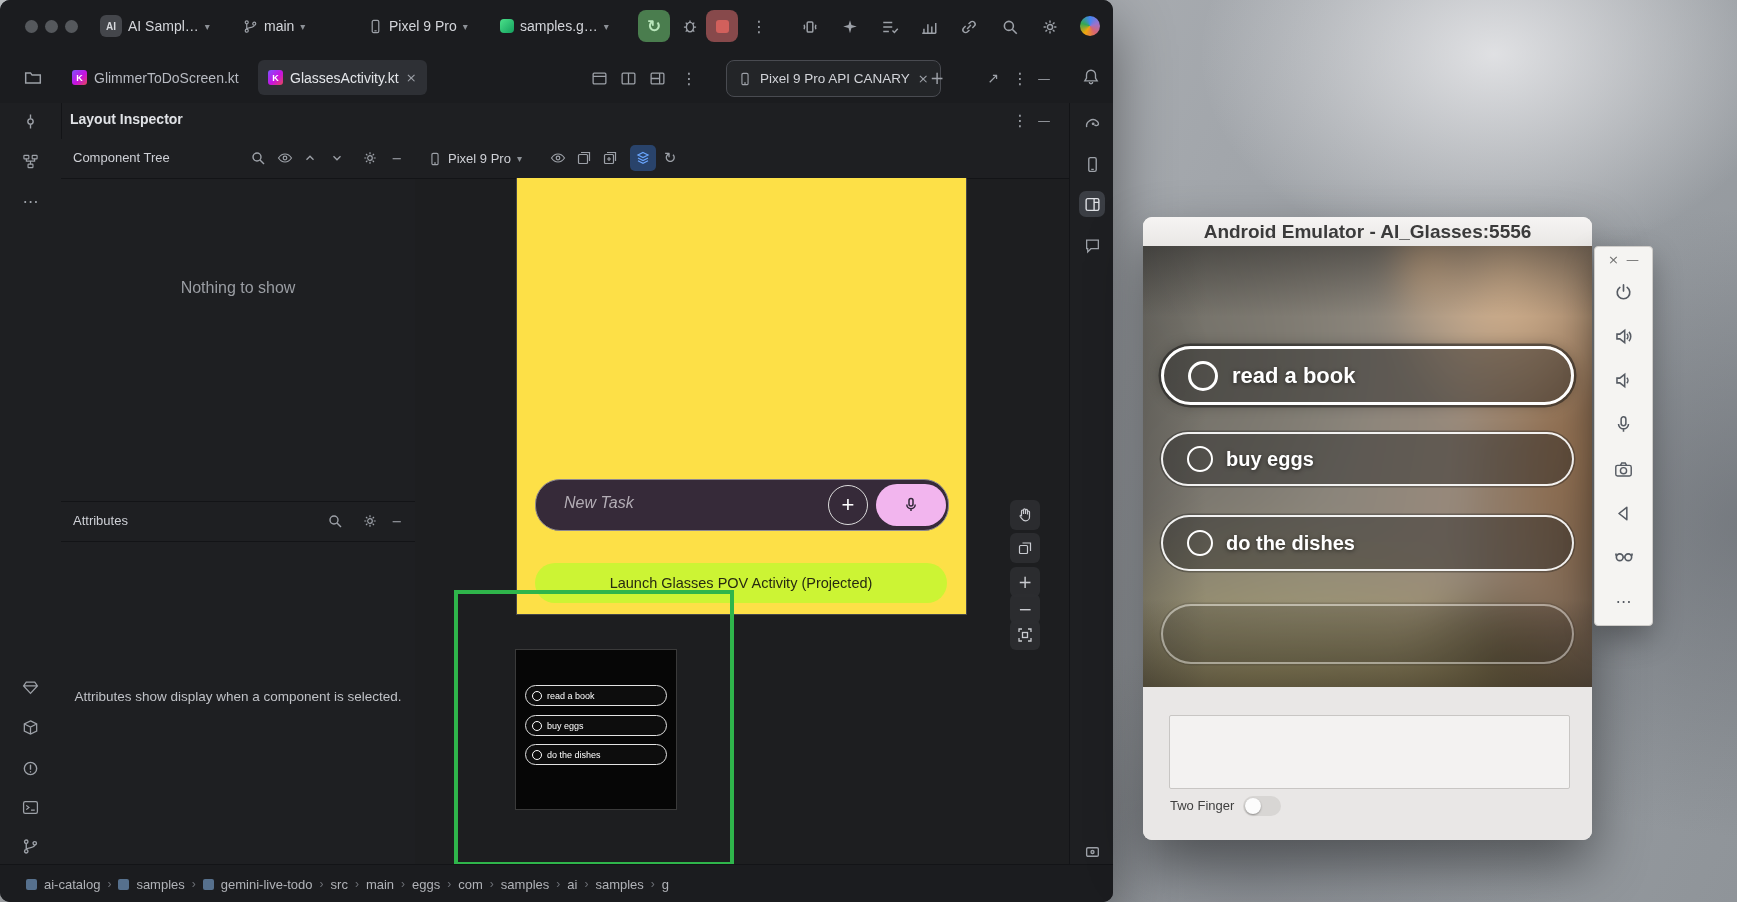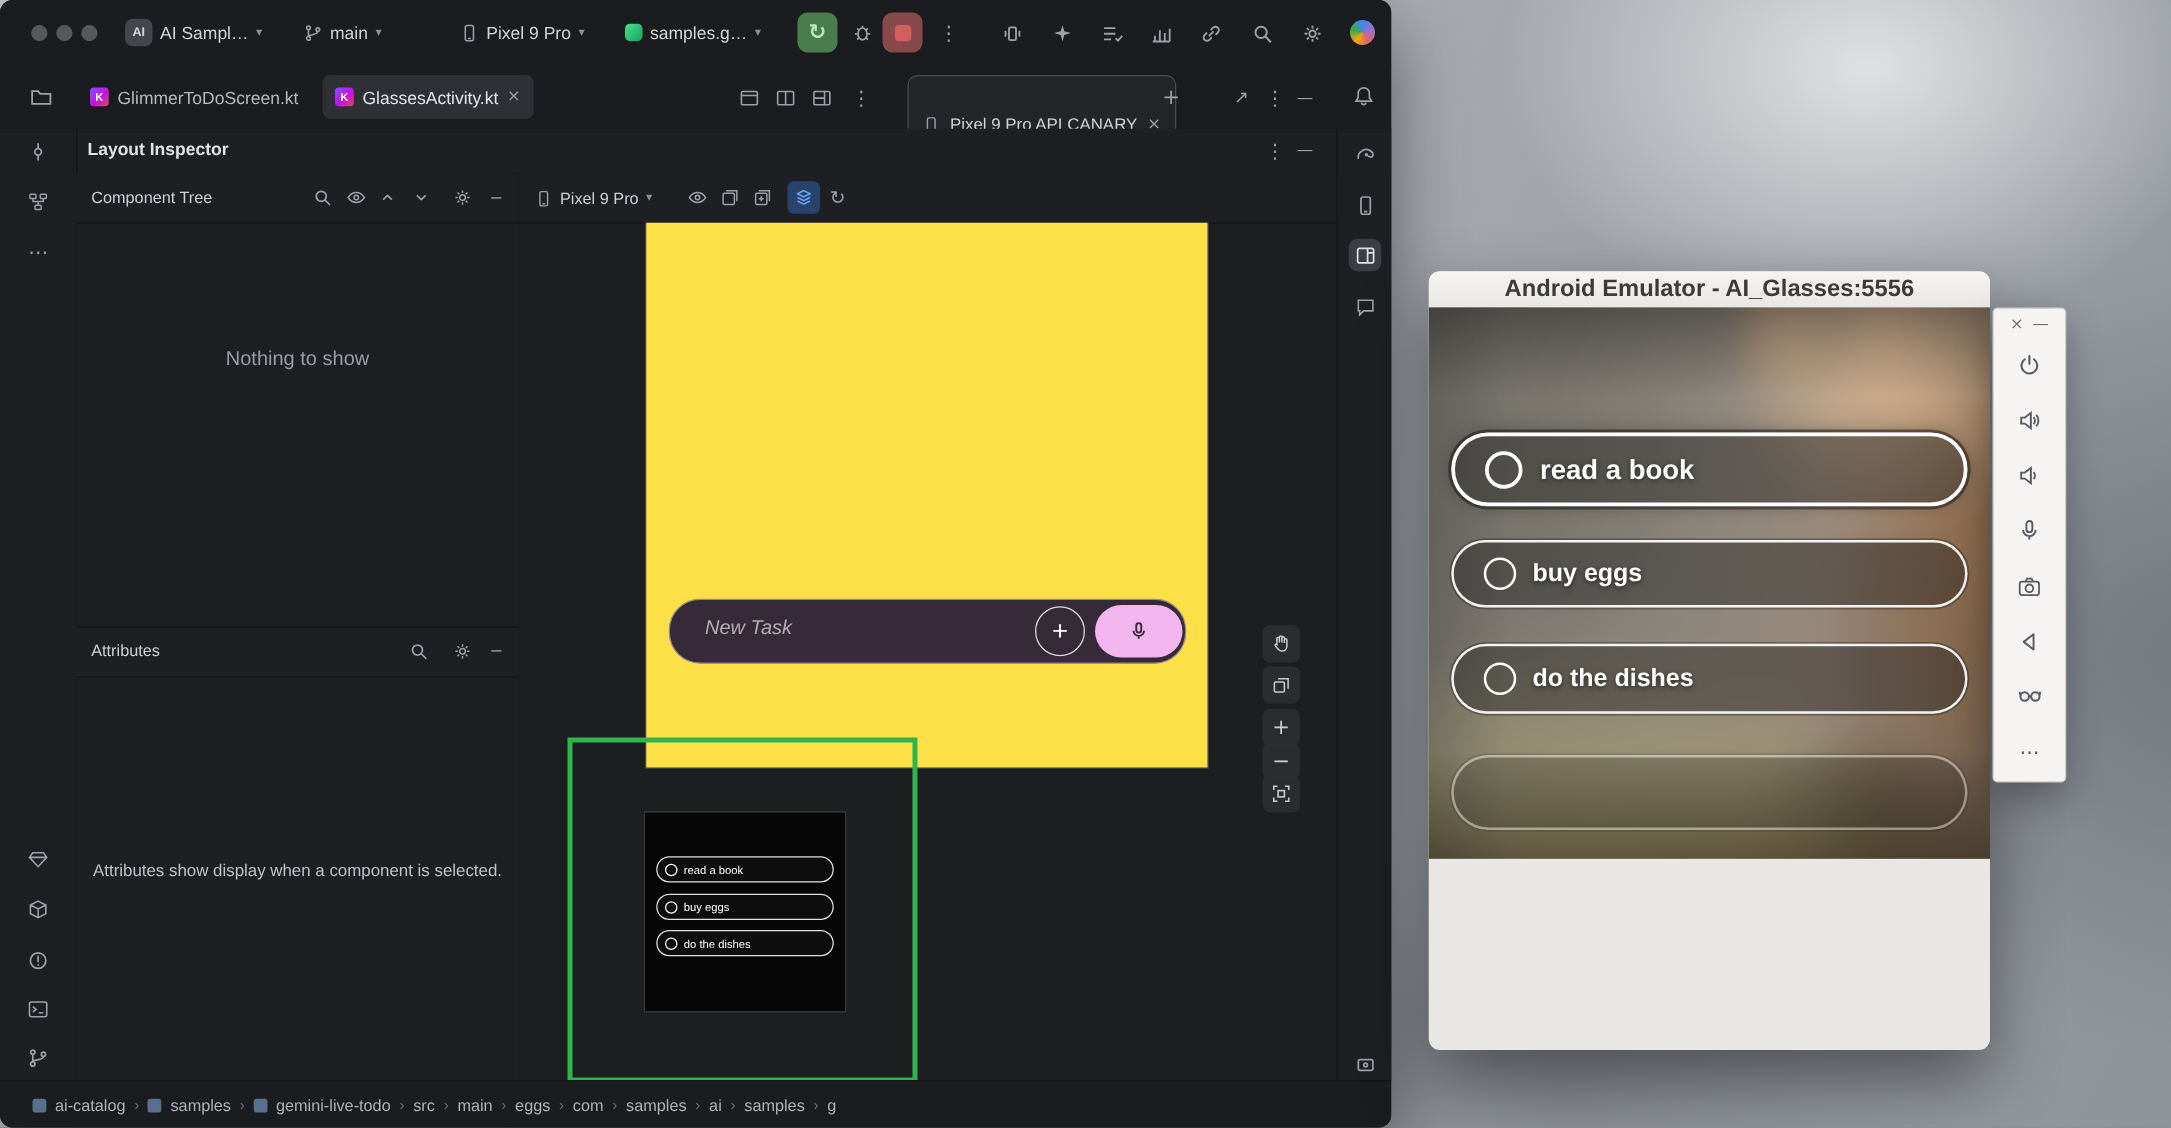--- a/index.html
+++ b/index.html
@@ -31,21 +31,21 @@
   .stopbtn div{width:13px;height:13px;border-radius:3px;background:#d1605c}
   .gemini{width:20px;height:20px;border-radius:50%;
     background:conic-gradient(#4285f4,#9b72cb,#d96570,#f2a60c,#34a853,#4285f4)}
   
   .tabbar{position:absolute;left:0;top:52px;width:100%;height:51px;background:#1b1c1f;border-bottom:1px solid #131417}
   .tab{position:absolute;top:8px;height:35px;display:flex;align-items:center;gap:7px;padding:0 10px;border-radius:6px}
   .tab.active{background:#2e3035}
   .kicon{width:15px;height:15px;border-radius:3px;background:linear-gradient(135deg,#7f52ff,#c711e1 55%,#e44857);
     display:flex;align-items:center;justify-content:center;color:#fff;font-size:9px;font-weight:bold}
   .runtab{position:absolute;left:726px;top:8px;height:35px;border:1px solid #494b51;background:#232528;border-radius:8px;
-    display:flex;align-items:flex-end;gap:8px;padding:11px 11px;color:#d2d4d9;font-size:13.5px}
+    display:flex;align-items:center;gap:8px;padding:0 11px;color:#d2d4d9;font-size:13.5px}
   
   .liheader{position:absolute;left:0;top:103px;width:100%;height:36px;background:#1e1f22;border-bottom:1px solid #131417}
   .lihead-title{position:absolute;left:70px;top:8px;font-size:14px;font-weight:600;color:#e0e2e6}
   
   .lstrip{position:absolute;left:0;top:103px;width:61px;height:761px;border-right:1px solid #131417;background:#1e1f22}
   .rstrip{position:absolute;left:1069px;top:103px;width:44px;height:761px;border-left:1px solid #131417;background:#1e1f22}
   .stripic{position:absolute;left:50%;transform:translateX(-50%);width:26px;height:26px;border-radius:7px;
     display:flex;align-items:center;justify-content:center;color:#9da1a8}
   .stripic.active{background:#3b3e44;color:#dfe1e5}
   
@@ -498,20 +498,23 @@
             <div class="plus-circle">
               <span>+</span>
             </div>
             <div class="micpill">
               <svg width="16" height="16" viewBox="0 0 16 16" fill="none" stroke="currentColor" stroke-width="1.5">
                   <rect x="6" y="1.5" width="4" height="7.5" rx="2"></rect>
                   <path d="M3.8 7.5a4.2 4.2 0 008.4 0M8 11.7v2.3"></path>
                 </svg>
             </div>
           </div>
+          <div class="limebtn">
+            <span>Launch Glasses POV Activity (Projected)</span>
+          </div>
         </div>
 
         <div class="mini">
           <div class="minirow" style="top:35px">
             <span class="c"></span>
             <span class="t">read a book</span>
           </div>
           <div class="minirow" style="top:65px">
             <span class="c"></span>
             <span class="t">buy eggs</span>
@@ -597,20 +600,27 @@
         <span class="ring"></span>
         <span class="lab">buy eggs</span>
       </div>
       <div class="pill plain" style="top:269px;height:56px">
         <span class="ring"></span>
         <span class="lab">do the dishes</span>
       </div>
       <div class="pill plain" style="top:358px;height:60px;opacity:.45"></div>
     </div>
 
+    <div class="emu-bottom">
+      <div class="touchpad"></div>
+      <span class="tf-label">Two Finger</span>
+      <div class="toggle">
+        <div class="knob"></div>
+      </div>
+    </div>
   </div>
 
   <div class="emutb">
     <span class="wbtn" style="left:13px">×</span>
     <span class="wbtn" style="right:13px">—</span>
 
     <div class="emuic" style="top:33px">
       <svg width="19" height="19" viewBox="0 0 16 16" fill="none" stroke="currentColor" stroke-width="1.4" stroke-linecap="round">
           <path d="M8 1.6v5.2"></path>
           <path d="M4.9 3.7a5.3 5.3 0 106.2 0"></path>

